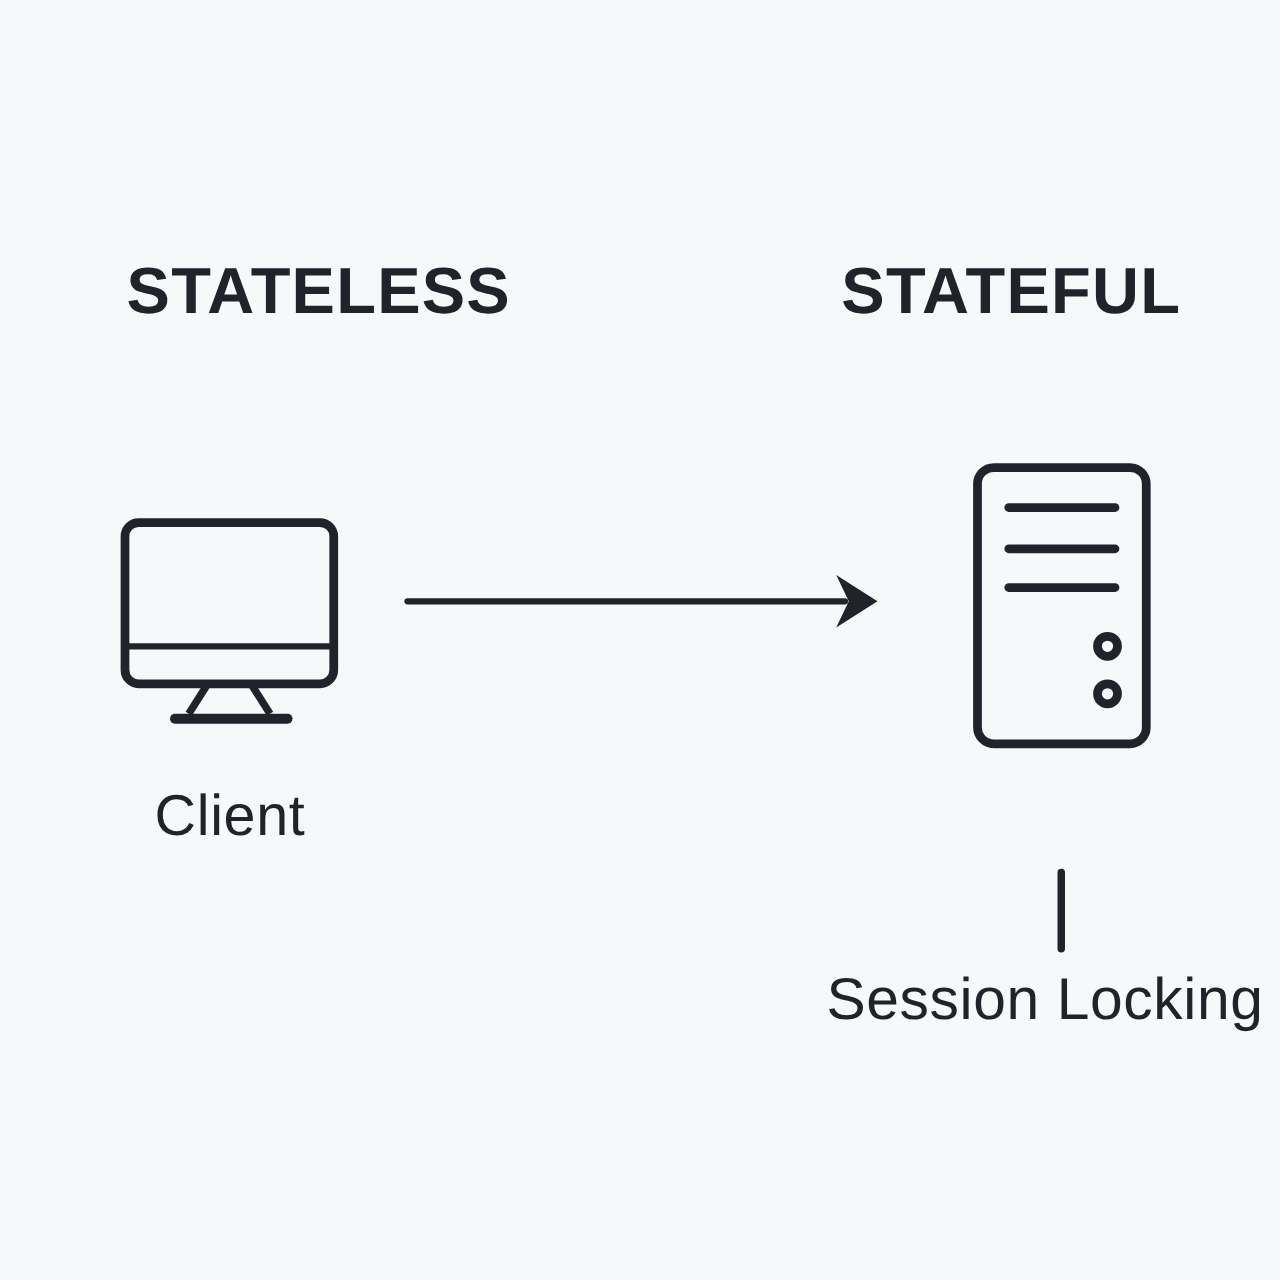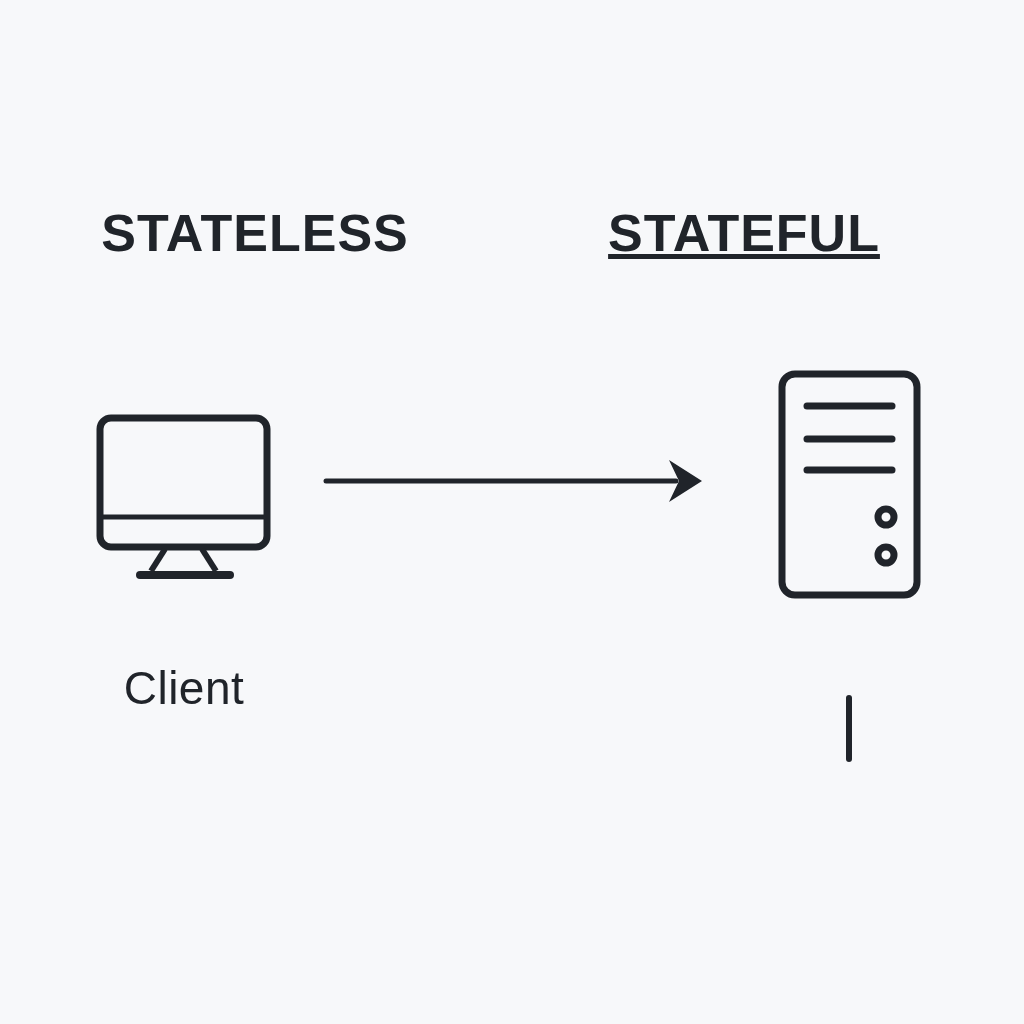--- a/index.html
+++ b/index.html
@@ -48,21 +48,21 @@
     color: var(--ink);
   }
 </style>
 </head>
 <body>
 
 <div class="canvas">
 
   <div class="abs heading" style="left:255px; top:233px;">STATELESS</div>
 
-  <div class="abs heading" style="left:744px; top:233px;text-decoration:underline;">STATEFUL</div>
+  <div class="abs heading" style="left:809px; top:233px;">STATEFUL</div>
 
   <svg class="diagram-layer" viewBox="0 0 1024 1024" fill="none">
 
     <g stroke="currentColor" fill="none">
       <rect x="100" y="418" width="167" height="129" rx="11" stroke-width="7"></rect>
       <line x1="101" y1="517" x2="266" y2="517" stroke-width="5"></line>
       <line x1="165" y1="549" x2="151" y2="571" stroke-width="6"></line>
       <line x1="202" y1="549" x2="216" y2="571" stroke-width="6"></line>
       <line x1="140" y1="575" x2="230" y2="575" stroke-width="8" stroke-linecap="round"></line>
     </g>
@@ -79,17 +79,18 @@
       <line x1="807" y1="470" x2="892" y2="470" stroke-width="7" stroke-linecap="round"></line>
       <circle cx="886" cy="517" r="8" stroke-width="7"></circle>
       <circle cx="886" cy="555" r="8" stroke-width="7"></circle>
     </g>
 
     <g>
       <line x1="849" y1="698" x2="849" y2="759" stroke="currentColor" stroke-width="6" stroke-linecap="round"></line>
     </g>
   </svg>
 
-  <div class="abs node-label" style="left:184px; top:652px;margin-top:36px;">Client</div>
+  <div class="abs node-label" style="left:184px; top:652px;">Client</div>
 
 
+  <div class="abs annotation-label" style="left:836px; top:799px;">Session Locking</div>
 
 </div>
 
 </body></html>

